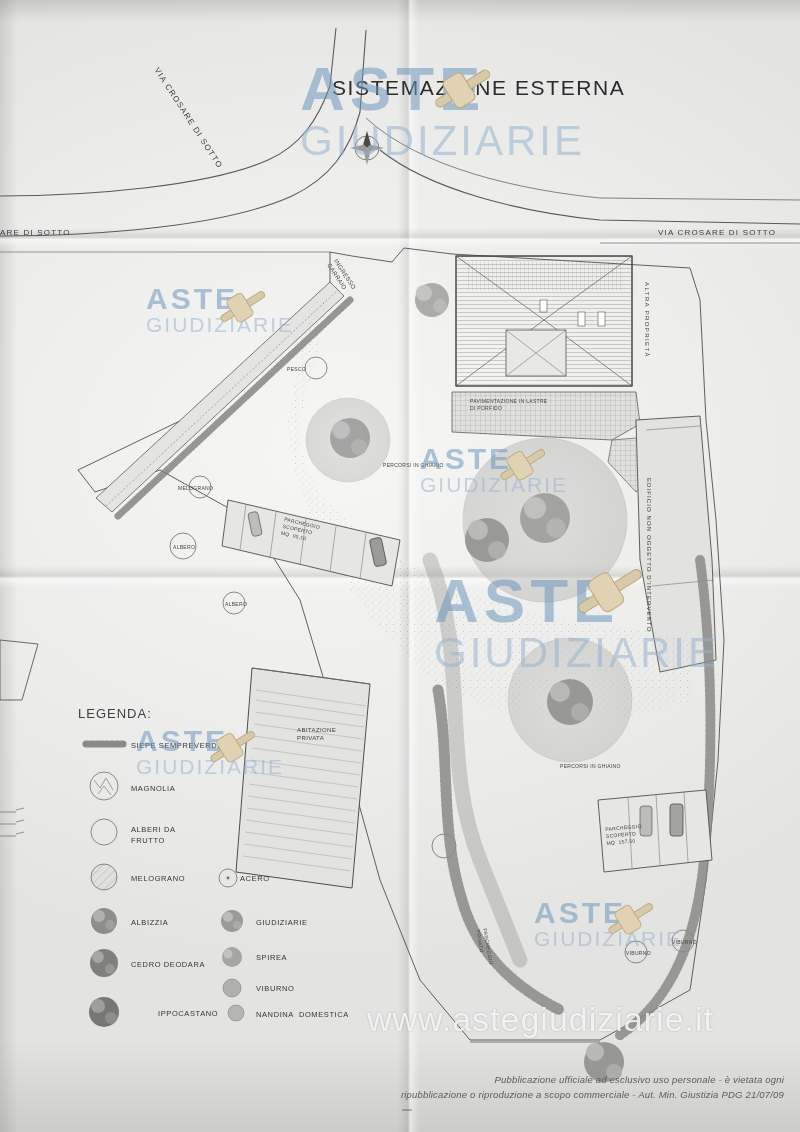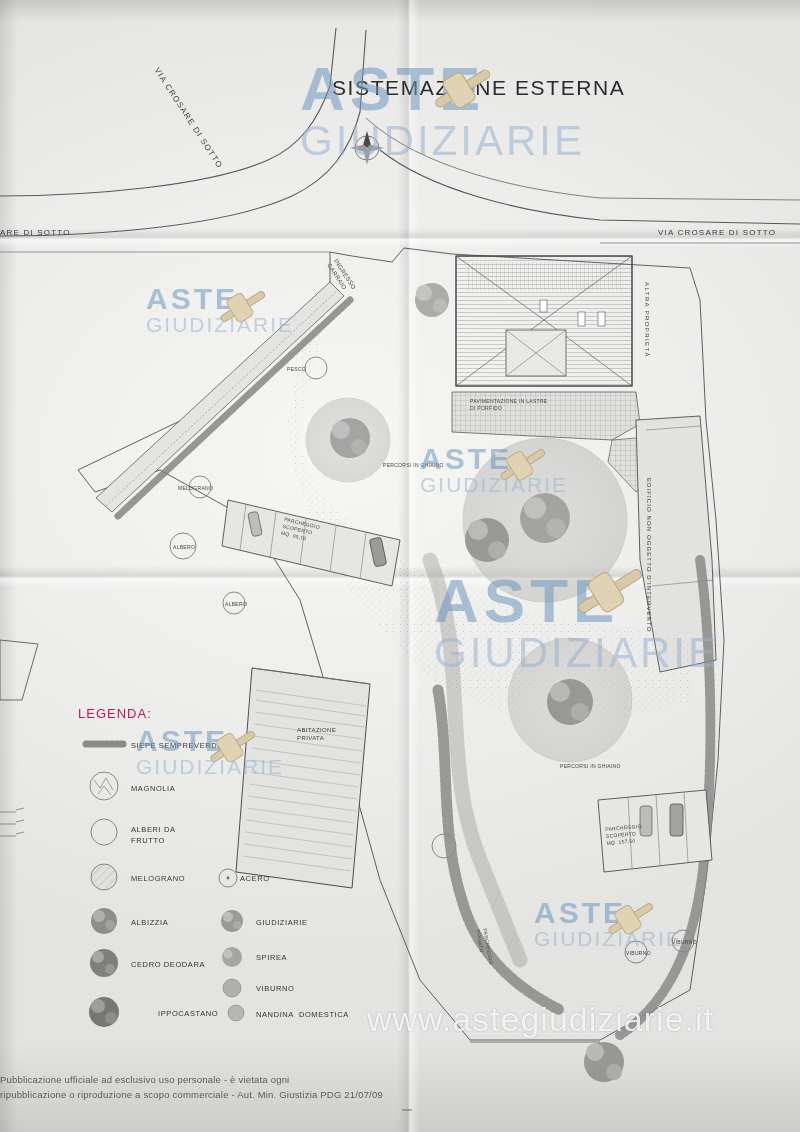--- a/index.html
+++ b/index.html
@@ -63,21 +63,21 @@
     color: #3d3d3d;
   }
   .tiny {
     font-size: 5px;
     letter-spacing: .3px;
     color: #444;
   }
   .legend-title {
     font-size: 13px;
     letter-spacing: 1px;
-    color: #be185d;
+    color: #404040;
   }
   .legend-label {
     font-size: 7.5px;
     letter-spacing: .6px;
     color: #333;
   }
   
   .wm {
     position: absolute;
     pointer-events: none;
@@ -107,24 +107,25 @@
     width: 714px;
     text-align: right;
     font-size: 34px;
     letter-spacing: 1px;
     color: rgba(255,255,255,0.82);
     text-shadow: 0 0 2px rgba(120,120,120,0.5);
   }
   .footer {
     position: absolute;
     width: 784px;
-    text-align: left;
+    text-align: right;
     font-size: 9.5px;
     color: #5a5a5a;
     letter-spacing: .2px;
+    font-style: italic;
   }
 </style>
 </head>
 <body>
 
 <div id="page">
 
   <div class="paper"></div>
 
   <div class="fold" style="left:398px; top:0; width:22px; height:1132px;"></div>

